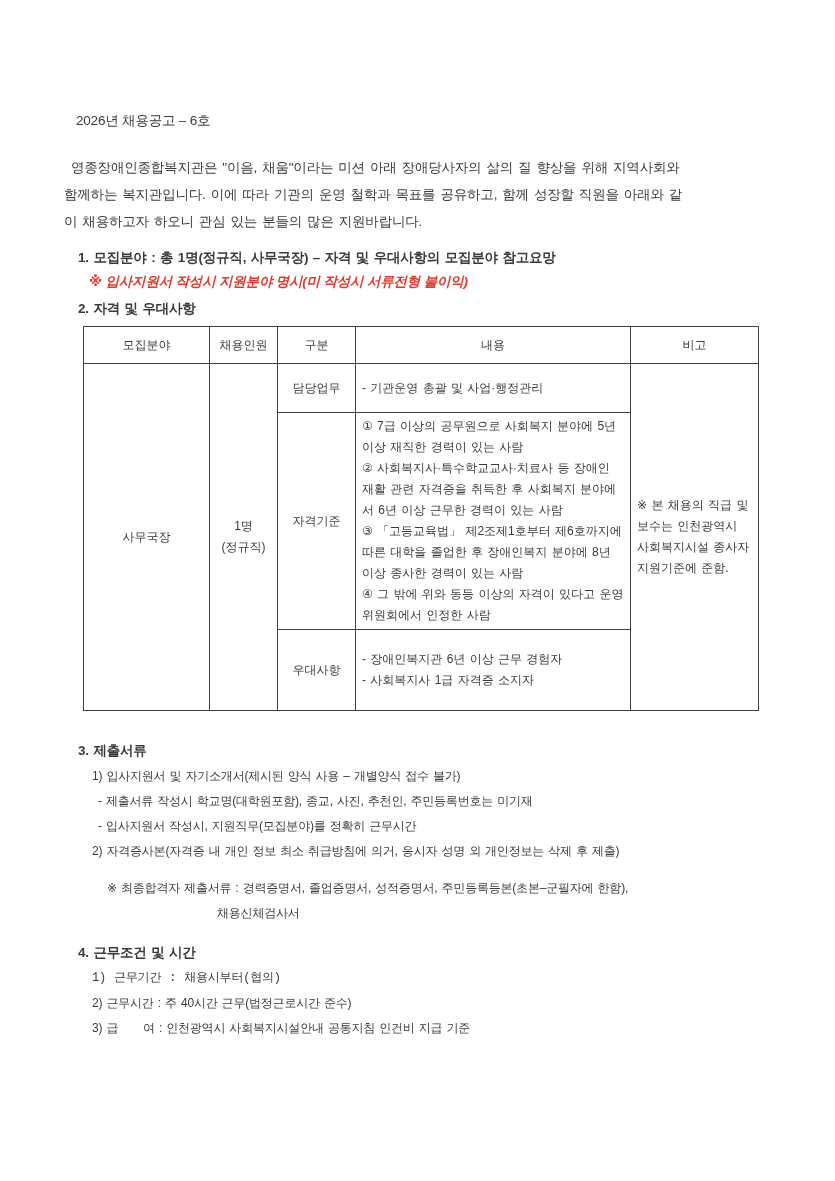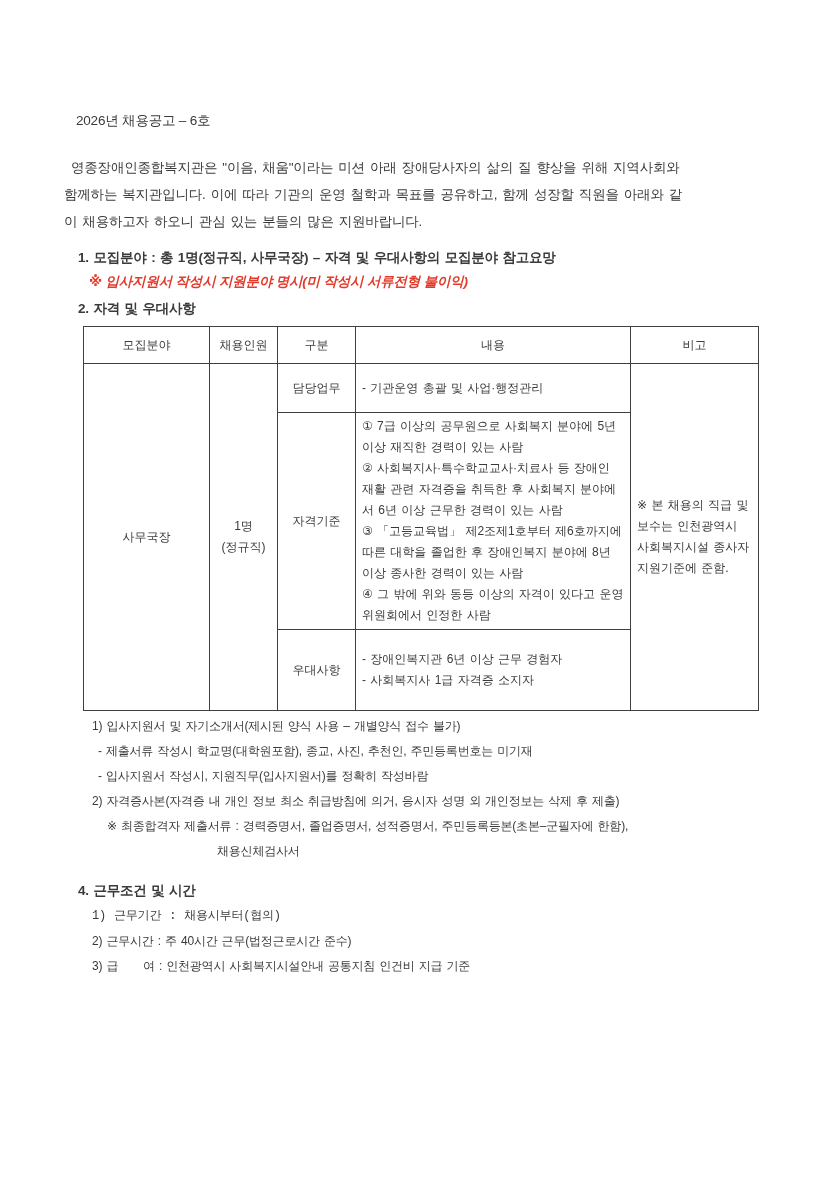--- a/index.html
+++ b/index.html
@@ -102,27 +102,28 @@
 ④ 그 밖에 위와 동등 이상의 자격이 있다고 운영위원회에서 인정한 사람</td>
       </tr>
       <tr class="r3">
         <td class="cat">우대사항</td>
         <td class="content">- 장애인복지관 6년 이상 근무 경험자
 - 사회복지사 1급 자격증 소지자</td>
       </tr>
     </tbody>
   </table>
 
+  <div class="sec-heading s3">3. 제출서류</div>
   <div class="list">
 
   <div class="li" style="padding-left: 28px;">1) 입사지원서 및 자기소개서(제시된 양식 사용 – 개별양식 접수 불가)</div>
       <div class="li" style="padding-left: 34px;">- 제출서류 작성시 학교명(대학원포함), 종교, 사진, 추천인, 주민등록번호는 미기재</div>
-      <div class="li" style="padding-left: 34px;">- 입사지원서 작성시, 지원직무(입사지원서)를 정확히 작성바람</div>
+      <div class="li" style="padding-left: 34px;">- 입사지원서 작성시, 지원직무(모집분야)를 정확히 근무시간</div>
       <div class="li" style="padding-left: 28px;">2) 자격증사본(자격증 내 개인 정보 최소 취급방침에 의거, 응시자 성명 외 개인정보는 삭제 후 제출)</div>
-      <div class="li" style="padding-left: 43px;">※ 최종합격자 제출서류 : 경력증명서, 졸업증명서, 성적증명서, 주민등록등본(초본–군필자에 한함),</div>
+      <div class="li" style="padding-left: 43px; margin-top: 12px;">※ 최종합격자 제출서류 : 경력증명서, 졸업증명서, 성적증명서, 주민등록등본(초본–군필자에 한함),</div>
       <div class="li" style="padding-left: 153px;">채용신체검사서</div>
     </div>
 
   <div class="sec-heading s4">4. 근무조건 및 시간</div>
   <div class="list">
 
   <div class="li" style="padding-left: 28px; font-family: Liberation Mono, monospace;">1) 근무기간 : 채용시부터(협의)</div>
       <div class="li" style="padding-left: 28px;">2) 근무시간 : 주 40시간 근무(법정근로시간 준수)</div>
       <div class="li" style="padding-left: 28px;">3) 급&nbsp;&nbsp;&nbsp;&nbsp;&nbsp;&nbsp;여 : 인천광역시 사회복지시설안내 공통지침 인건비 지급 기준</div>
     </div>

